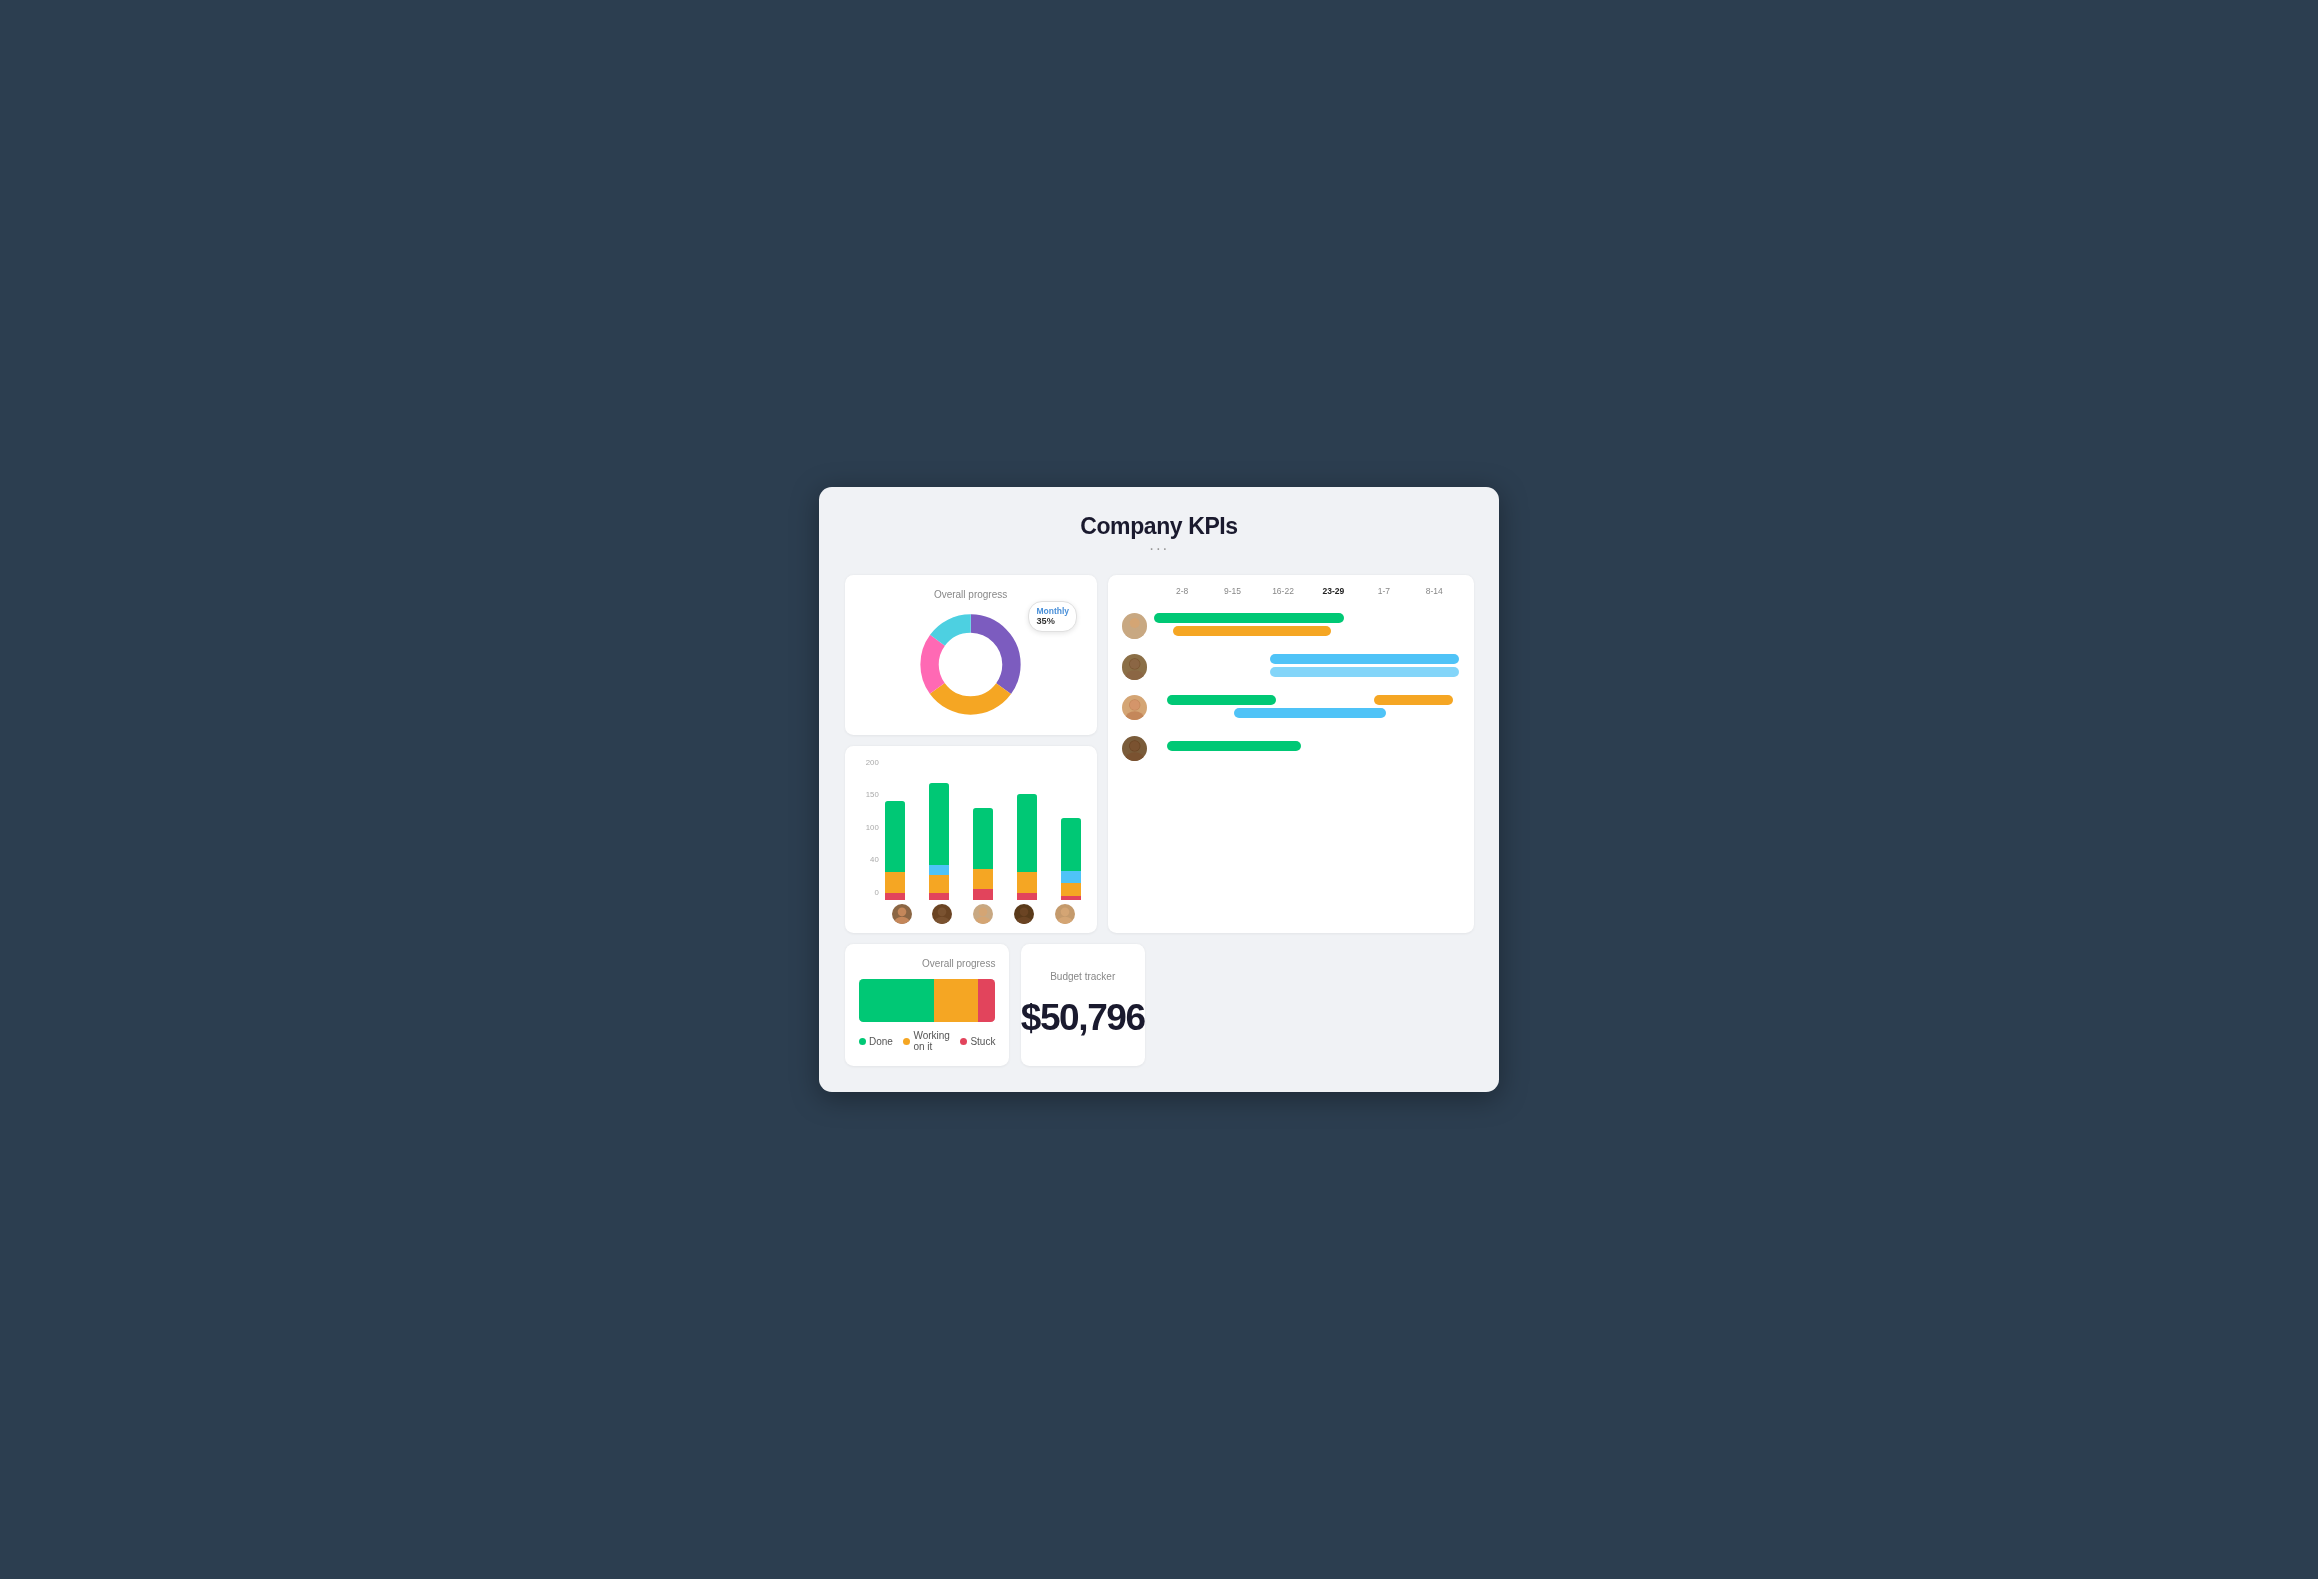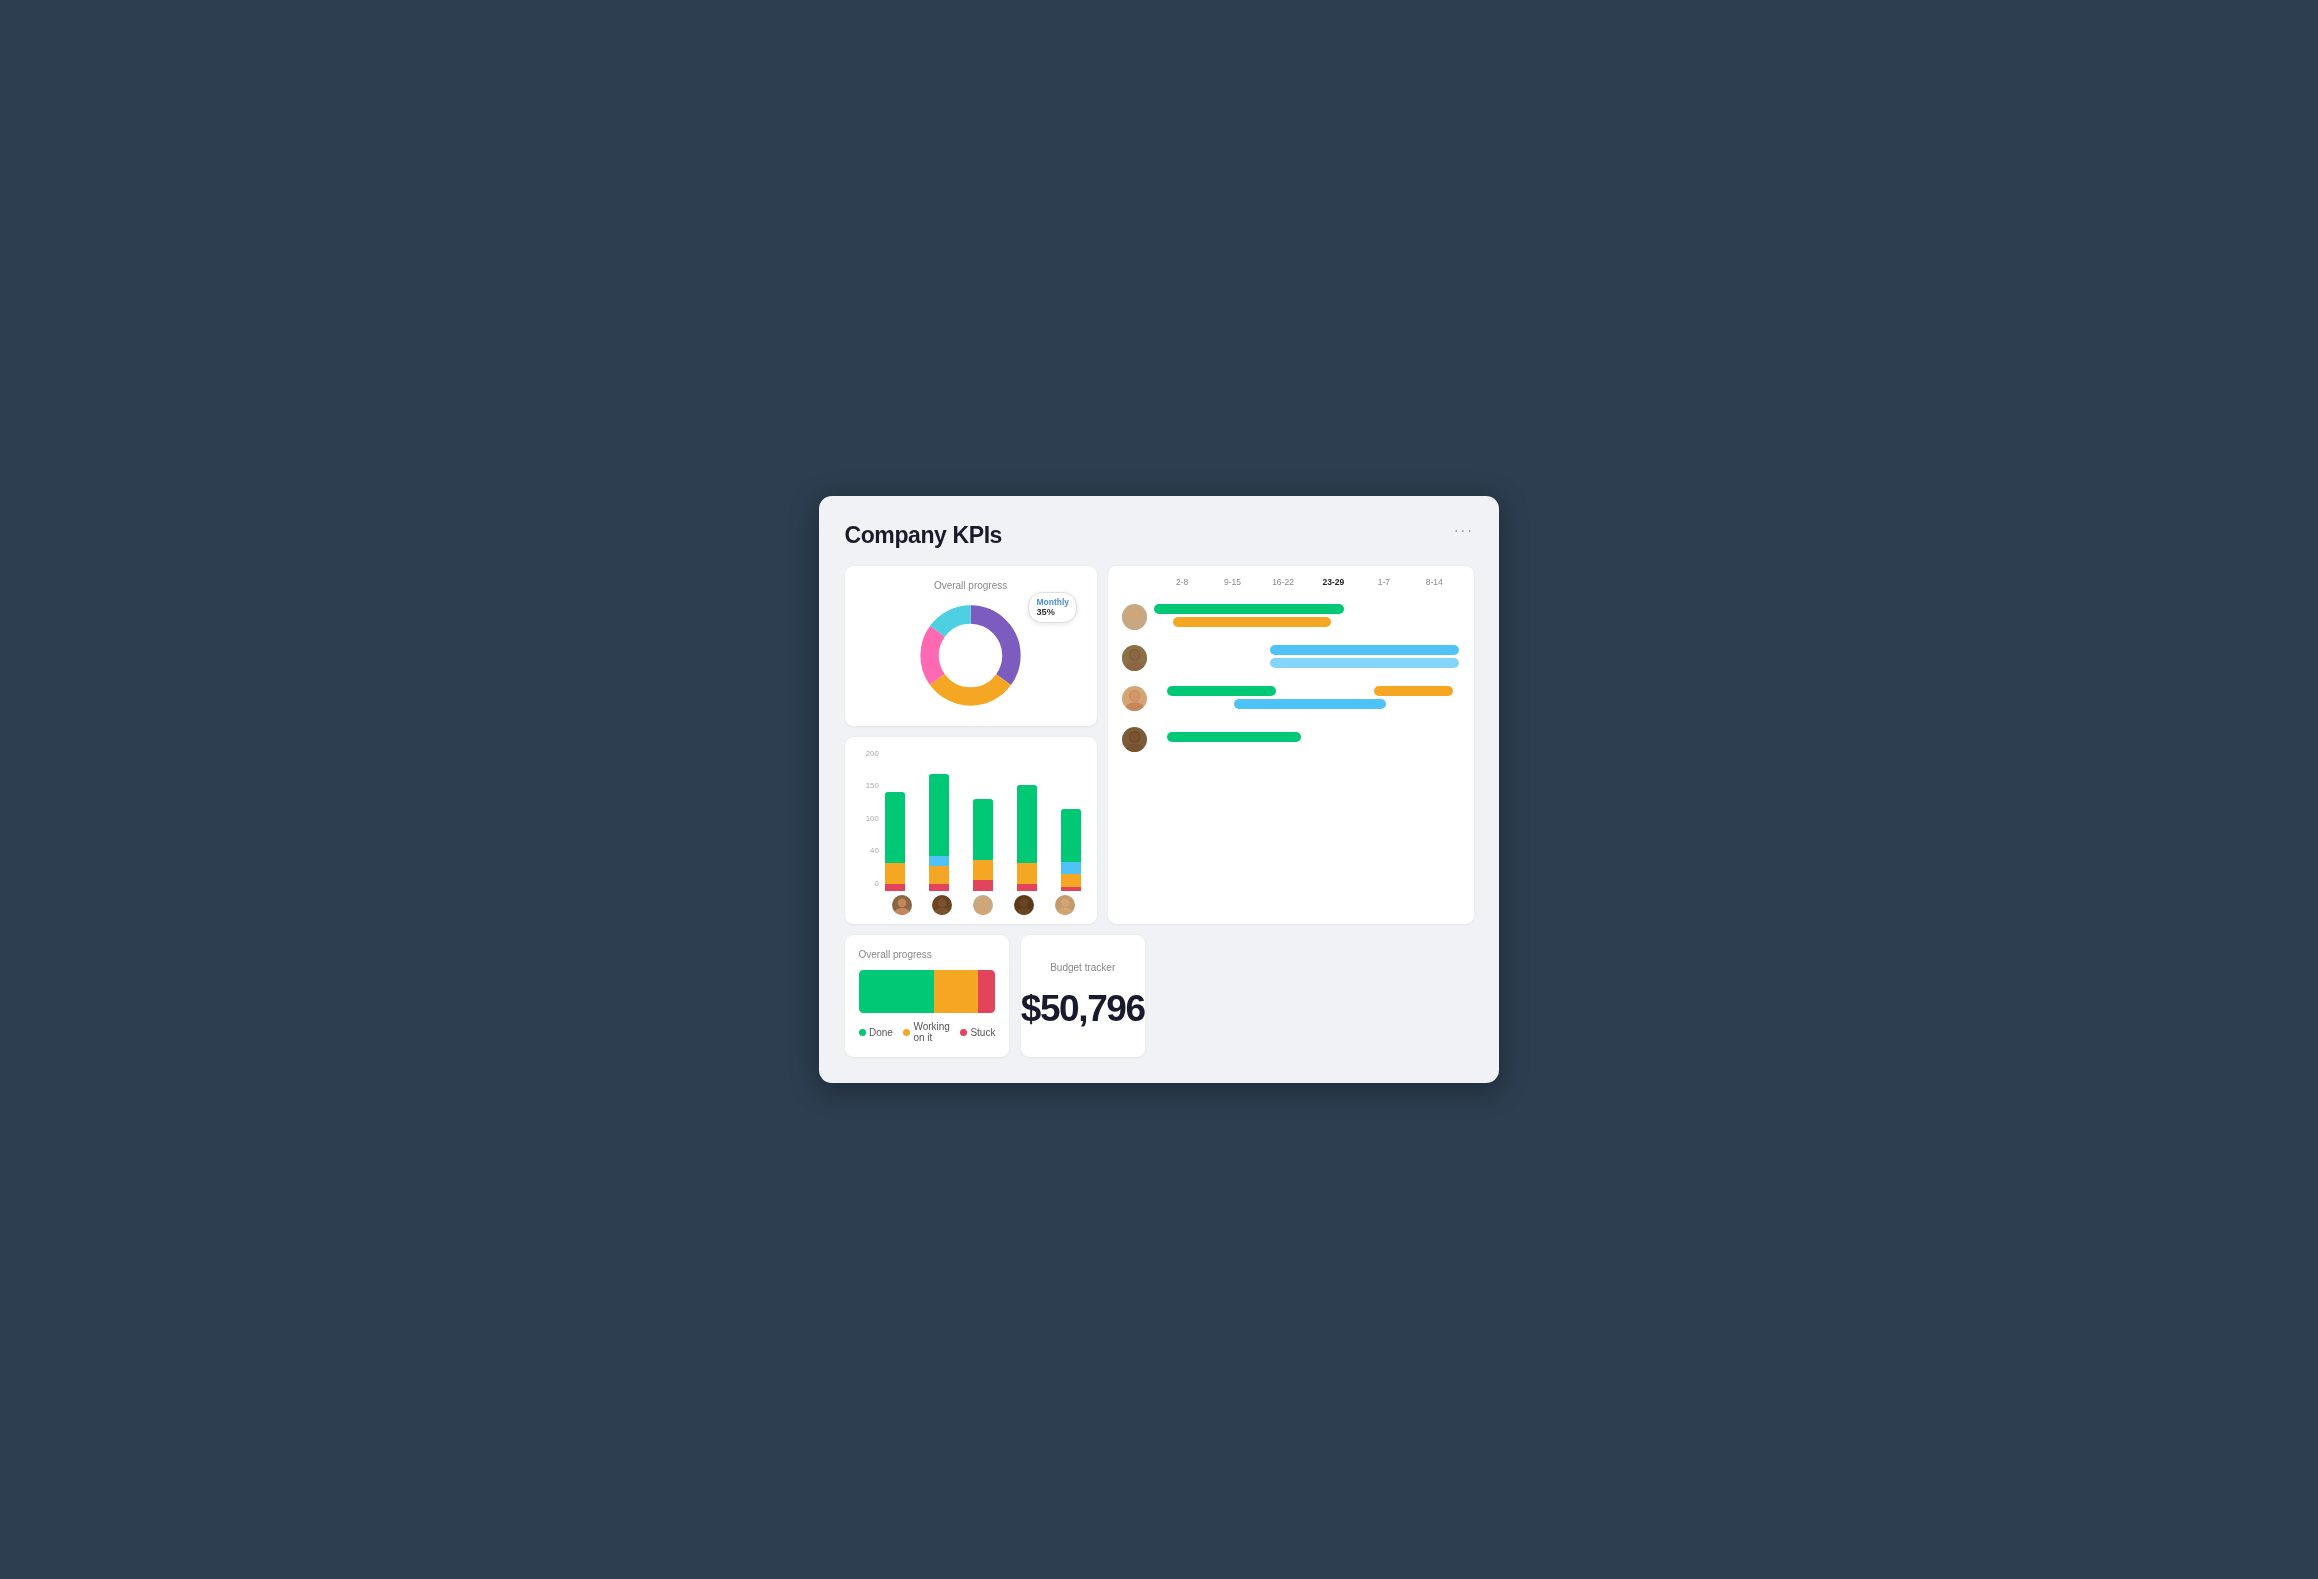--- a/index.html
+++ b/index.html
@@ -15,23 +15,24 @@
       background: #f0f2f5;
       border-radius: 12.8px;
       padding: 25.5px 25.5px 25.5px 25.5px;
       width: 680px;
       min-height: 454px;
       position: relative;
       box-shadow: 0 5.7px 28px rgba(0,0,0,0.35);
     }
     .dashboard-header {
       display: flex;
-      align-items: flex-start;
+      align-items: center;
       justify-content: space-between;
       margin-bottom: 17px;
+      flex-direction: column;
     }
     .dashboard-title {
       font-size: 23px;
       font-weight: 700;
       color: #1a1a2e;
       letter-spacing: -0.4px;
     }
     .more-options {
       font-size: 15.6px;
       color: #999;
@@ -46,21 +47,21 @@
     }
     .card {
       background: #fff;
       border-radius: 8.5px;
       padding: 14px;
       box-shadow: 0 0.7px 2.8px rgba(0,0,0,0.06);
     }
     .card-title {
       font-size: 10px;
       color: #888;
-      text-align: left;
+      text-align: right;
       margin-bottom: 8.5px;
       font-weight: 400;
     }
     
     .donut-card {
       grid-column: 1;
       grid-row: 1;
       display: flex;
       flex-direction: column;
       align-items: center;

